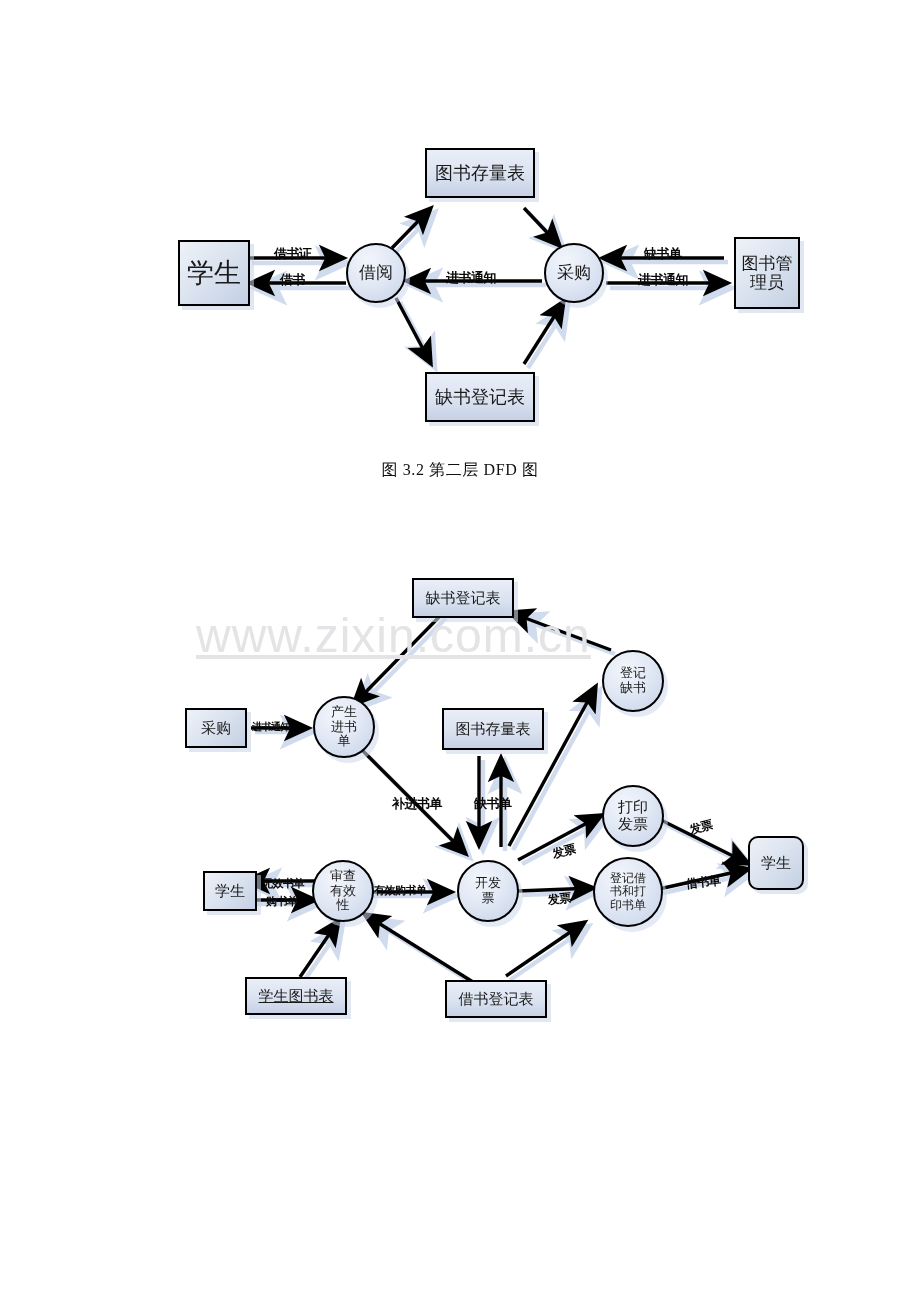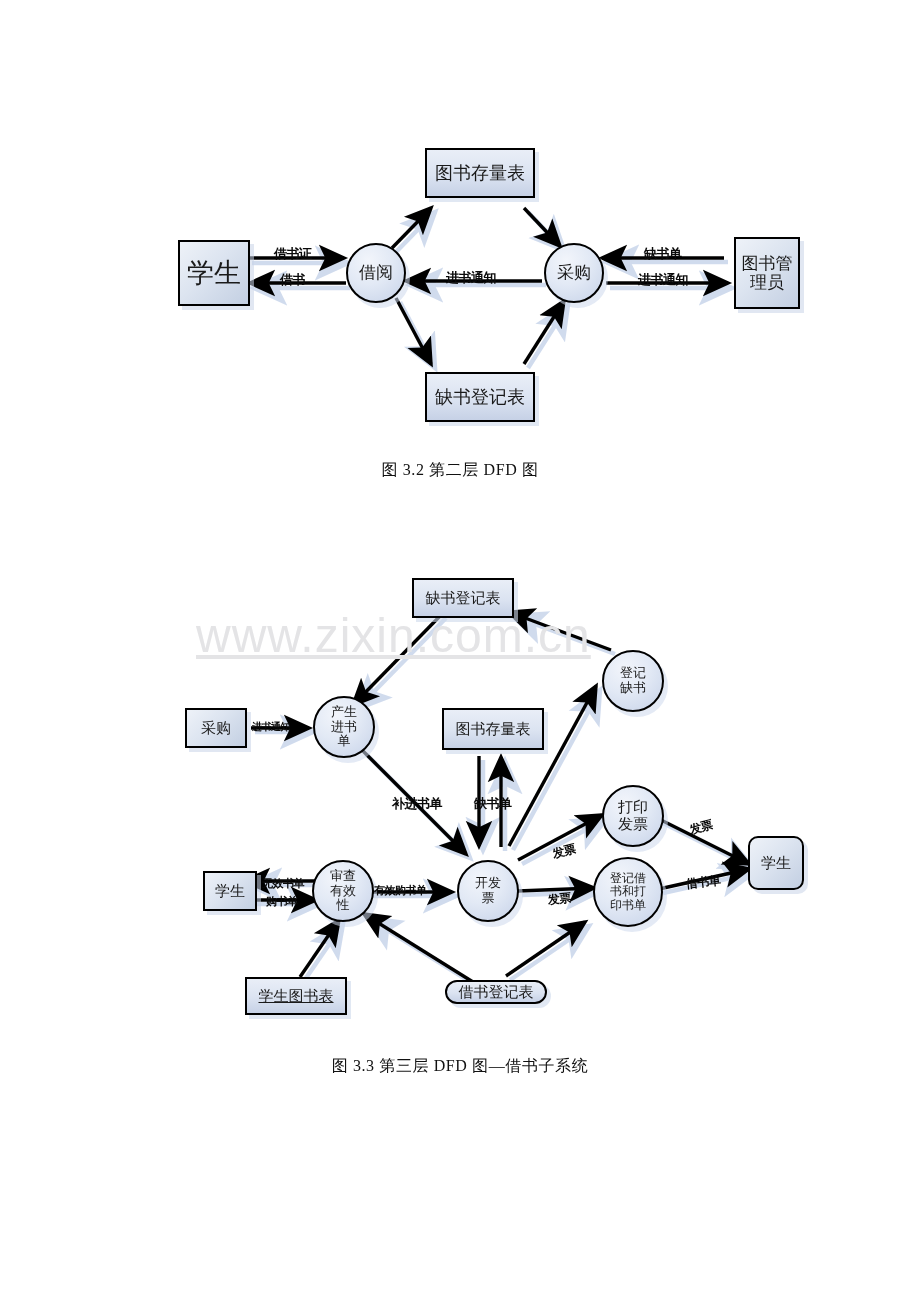--- a/index.html
+++ b/index.html
@@ -225,28 +225,27 @@
 票</div>
 
   <div class="node process" style="left:593px; top:857px; width:70px; height:70px; font-size:12px; white-space:pre-line;">登记借
 书和打
 印书单</div>
 
   <div class="node rounded-entity" style="left:748px; top:836px; width:56px; height:54px; font-size:15px;">学生</div>
 
   <div class="node store" style="left:245px; top:977px; width:102px; height:38px; font-size:15px;text-decoration:underline;">学生图书表</div>
 
-  <div class="node store" style="left:445px; top:980px; width:102px; height:24px; font-size:15px;border-radius:14px;">借书登记表</div>
+  <div class="node store" style="left:445px; top:980px; width:102px; height:38px; font-size:15px;">借书登记表</div>
 
   <div class="flow-label" style="left:252px; top:720px; font-size:10px;">进书通知</div>
   <div class="flow-label" style="left:392px; top:795px; font-size:13px;">补进书单</div>
   <div class="flow-label" style="left:474px; top:795px; font-size:13px;">缺书单</div>
   <div class="flow-label" style="left:553px; top:846px; font-size:12px; transform:rotate(-14deg);">发票</div>
   <div class="flow-label" style="left:548px; top:892px; font-size:12px; transform:rotate(-6deg);">发票</div>
   <div class="flow-label" style="left:690px; top:822px; font-size:12px; transform:rotate(-15deg);">发票</div>
   <div class="flow-label" style="left:686px; top:876px; font-size:12px; transform:rotate(-6deg);">借书单</div>
   <div class="flow-label" style="left:266px; top:894px; font-size:11px;">购书单</div>
   <div class="flow-label" style="left:262px; top:876px; font-size:11px;text-align:right;">无效书单</div>
   <div class="flow-label" style="left:374px; top:883px; font-size:11px;">有效购书单</div>
 
-  <div class="caption" style="top:1056px; font-size:16px;">图 3.3  第三层 DFD 图—借书子系统</div>
 
 </div>
 
 </body></html>

